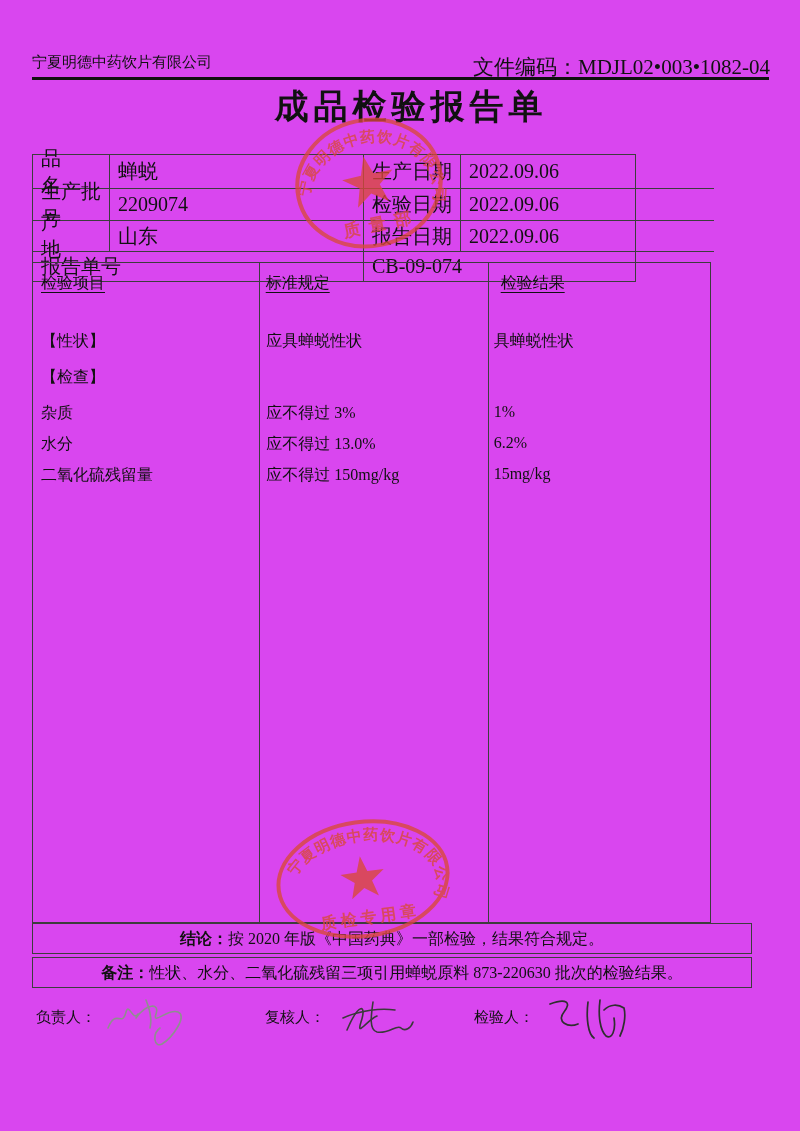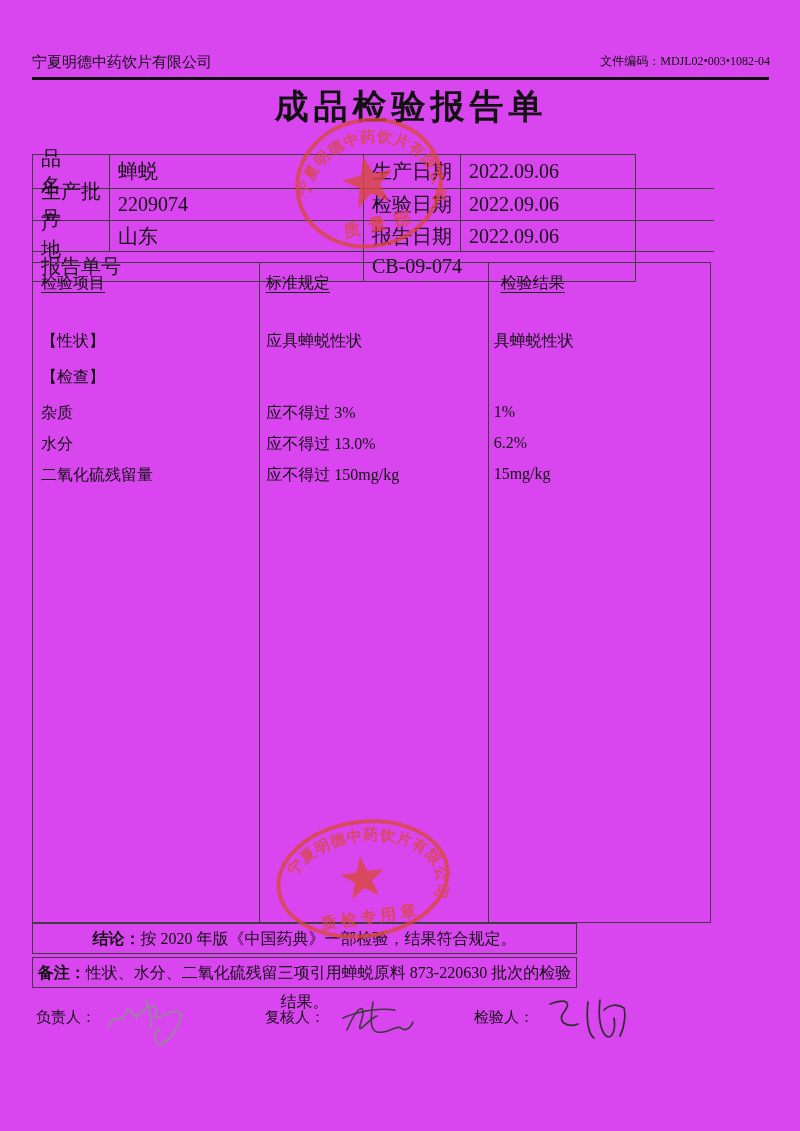--- a/index.html
+++ b/index.html
@@ -5,21 +5,21 @@
   * { margin:0; padding:0; box-sizing:border-box; }
   html,body { background:#888; }
   .page {
     position:relative; width:800px; height:1131px; margin:0 auto;
     background:#d946ef; overflow:hidden;
     font-family:"Liberation Serif","DejaVu Serif",serif;
     color:#111;
   }
   
   .company { position:absolute; left:32px; top:53px; font-size:15px; }
-  .doc-code { position:absolute; right:30px; top:53px; font-size:12px; }
+  .doc-code { position:absolute; right:30px; top:53px; font-size:21px; }
   .header-rule { position:absolute; left:32px; top:77px; width:737px; height:3px; background:#101010; }
   .title { position:absolute; left:0; top:84px; width:100%; text-align:center;
            font-size:34px; font-weight:bold; letter-spacing:5px;margin-left:11px; }
   
   .info-table {
     position:absolute; left:32px; top:154px; width:604px;
     display:grid; grid-template-columns:77px 254px 97px 253px;
     grid-template-rows:34px 32px 31px 29px;
     border:1px solid #3d3d3d; font-size:20px;
   }
@@ -40,21 +40,21 @@
   .res-c1 { width:226px; padding-left:8px; }
   .res-c2 { width:229px; padding-left:8px; }
   .res-c3 { width:224px; padding-left:7px; }
   .res-head { top:10px;gap:21px; }
   .res-head .res-c2, .res-head .res-c3 { text-align:left; padding-left:0; }
   .res-head span { text-decoration:underline; text-underline-offset:4px; }
   .row-0 { top:68px; } .row-1 { top:104px; } .row-2 { top:140px; }
   .row-3 { top:171px; } .row-4 { top:202px; }
   
   .conclusion, .note {
-    position:absolute; left:32px; width:545px; height:31px;
+    position:absolute; left:32px; width:720px; height:31px;
     border:1px solid #3d3d3d; text-align:center; font-size:16px; line-height:29px;
   }
   .conclusion { top:923px; }
   .note { top:957px; }
   .conclusion b, .note b { font-weight:bold; }
   
   .sig-area { position:absolute; left:32px; top:1008px; width:720px; height:70px; }
   .sig-group { position:absolute; top:0; white-space:nowrap; }
   .sig-g1 { left:4px; } .sig-g2 { left:233px; } .sig-g3 { left:442px; }
   .sig-label { font-size:15px; vertical-align:top; }

